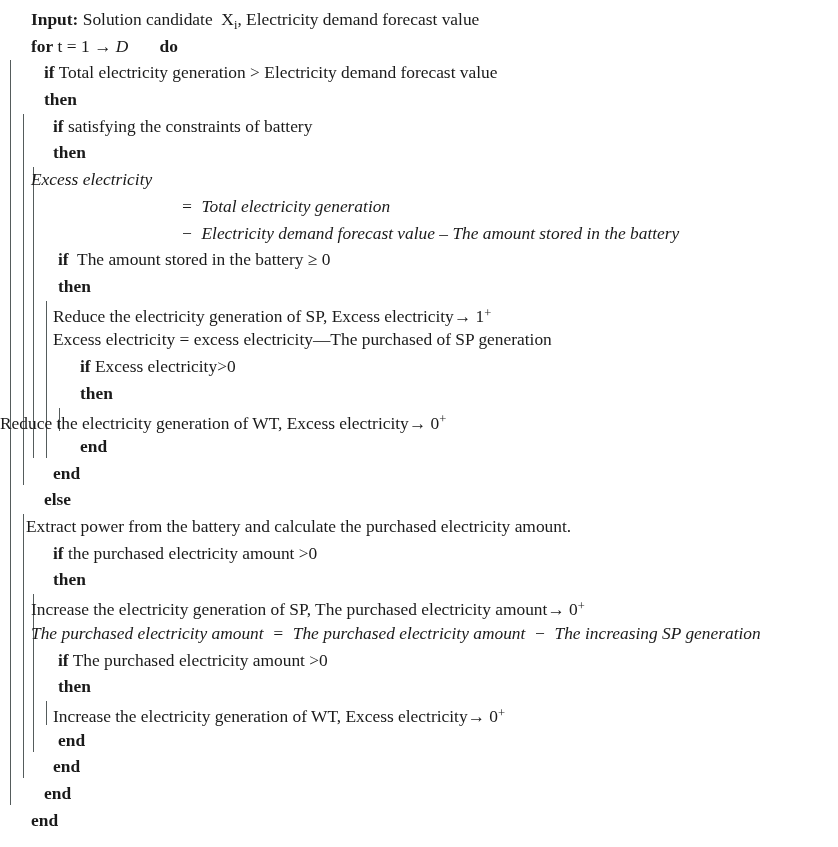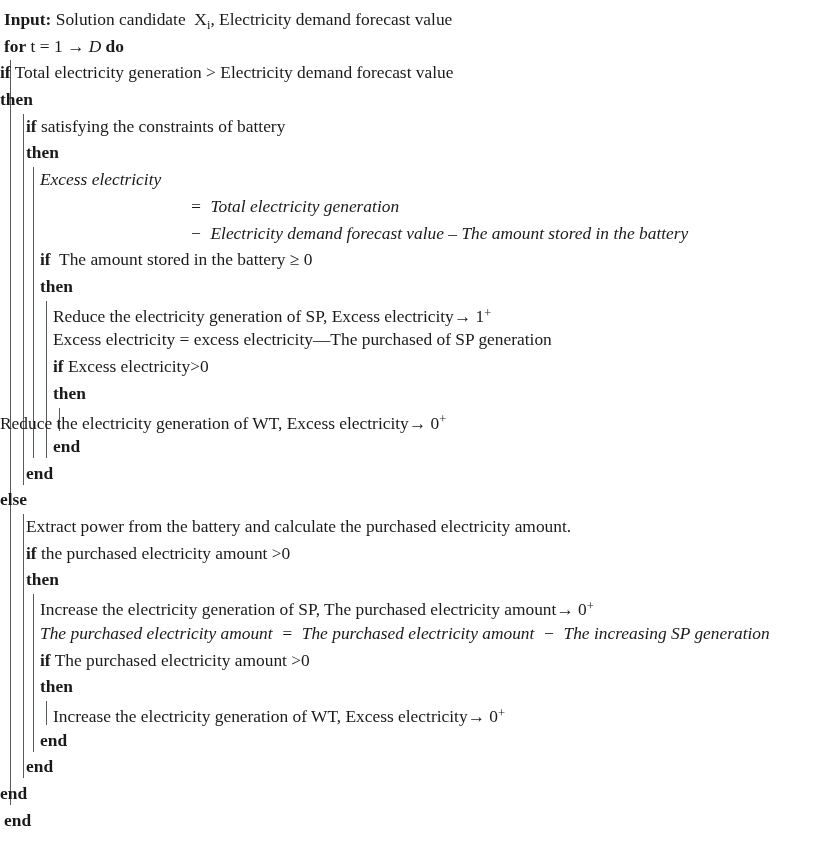--- a/index.html
+++ b/index.html
@@ -30,35 +30,36 @@
     white-space: nowrap;
     height: 26.7px;
   }
   .line .txt {
     position: relative;
     display: inline-block;
   }
 
   
   .lv0 { padding-left: 4px; }
-  .lv1 { }
+  .lv1 { padding-left: 17px; }
   .lv2 { padding-left: 26px; }
-  .lv3 { padding-left: 40px; }
+  .lv3 { padding-left: 31px; }
   .lv4 { padding-left: 53px; }
   .lv5 { }
 
   
   .rule {
     position: absolute;
     width: 1.4px;
     background: #555c5c;
   }
 
   b, .kw {
     font-weight: bold;
+    margin-left: 27px;
   }
   .it {
     font-style: italic;
   }
   .sub {
     font-size: 0.72em;
     vertical-align: -0.28em;
   }
   .sup {
     font-size: 0.72em;

